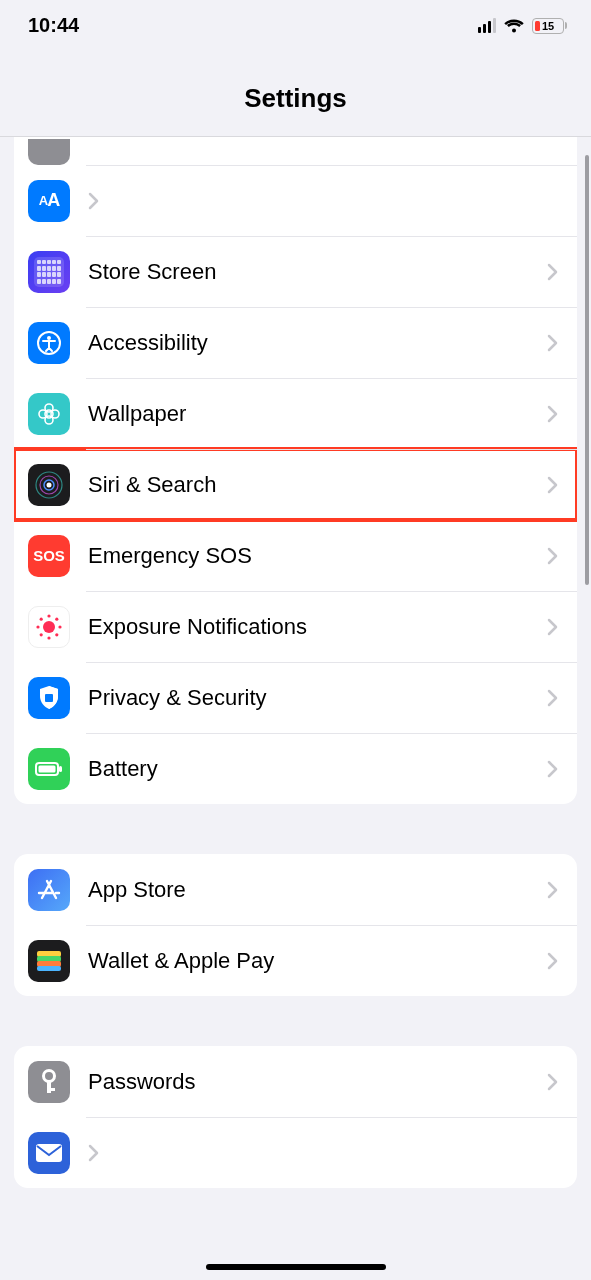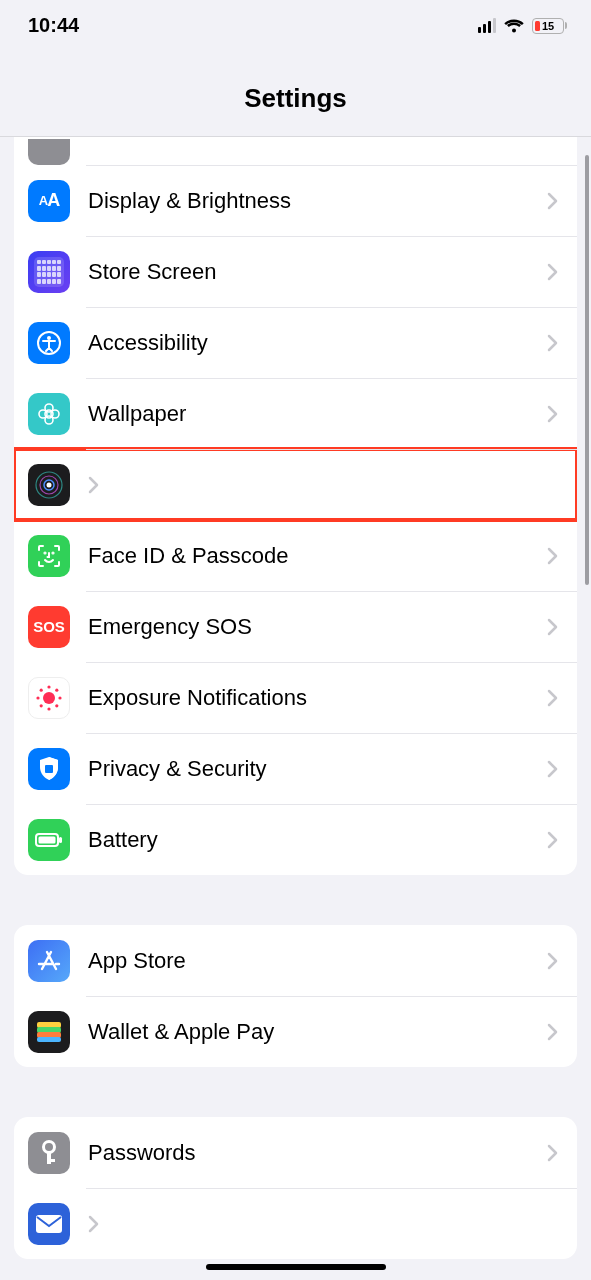--- a/index.html
+++ b/index.html
@@ -189,21 +189,20 @@
       <div class="label"></div>
       <span class="chevron">
           <svg width="12" height="18" viewBox="0 0 12 18">
             <path d="M2 2l7 7-7 7" stroke="#c7c7cc" stroke-width="2.5" fill="none" stroke-linecap="round" stroke-linejoin="round"></path>
           </svg>
         </span>
     </div>
 
     <div class="row">
       <div class="icon ic-blue aa"><small>A</small>A</div>
-      <div class="label">Display &amp; Brightness</div>
       <span class="chevron">
           <svg width="12" height="18" viewBox="0 0 12 18">
             <path d="M2 2l7 7-7 7" stroke="#c7c7cc" stroke-width="2.5" fill="none" stroke-linecap="round" stroke-linejoin="round"></path>
           </svg>
         </span>
     </div>
 
     <div class="row">
       <div class="icon ic-home">
         <div class="grid9">
@@ -275,45 +274,28 @@
 
     <div class="row highlight">
       <div class="icon ic-dark">
         <svg width="34" height="34" viewBox="0 0 34 34">
             <circle cx="17" cy="17" r="13" fill="none" stroke="#3bd1c8" stroke-width="1.2" opacity=".6"></circle>
             <circle cx="17" cy="17" r="9" fill="none" stroke="#d257e8" stroke-width="1.2" opacity=".7"></circle>
             <circle cx="17" cy="17" r="5" fill="none" stroke="#4c8dff" stroke-width="1.5"></circle>
             <circle cx="17" cy="17" r="2.5" fill="#fff"></circle>
           </svg>
       </div>
-      <span class="chevron">
-          <svg width="12" height="18" viewBox="0 0 12 18">
-            <path d="M2 2l7 7-7 7" stroke="#c7c7cc" stroke-width="2.5" fill="none" stroke-linecap="round" stroke-linejoin="round"></path>
-          </svg>
-        </span>
-    </div>
-
-    <div class="row">
-      <div class="icon ic-green">
-        <svg width="30" height="30" viewBox="0 0 30 30">
-            <g fill="none" stroke="#fff" stroke-width="2" stroke-linecap="round">
-              <path d="M5 9V6a1 1 0 011-1h3M25 9V6a1 1 0 00-1-1h-3M5 21v3a1 1 0 001 1h3M25 21v3a1 1 0 01-1 1h-3"></path>
-              <circle cx="11" cy="12" r="0.6" fill="#fff"></circle>
-              <circle cx="19" cy="12" r="0.6" fill="#fff"></circle>
-              <path d="M15 12v4h-1.5M11 19c1 1.2 2.5 2 4 2s3-.8 4-2"></path>
-            </g>
-          </svg>
-      </div>
-      <div class="label">Face ID &amp; Passcode</div>
-      <span class="chevron">
-          <svg width="12" height="18" viewBox="0 0 12 18">
-            <path d="M2 2l7 7-7 7" stroke="#c7c7cc" stroke-width="2.5" fill="none" stroke-linecap="round" stroke-linejoin="round"></path>
-          </svg>
-        </span>
-    </div>
+      <div class="label">Siri &amp; Search</div>
+      <span class="chevron">
+          <svg width="12" height="18" viewBox="0 0 12 18">
+            <path d="M2 2l7 7-7 7" stroke="#c7c7cc" stroke-width="2.5" fill="none" stroke-linecap="round" stroke-linejoin="round"></path>
+          </svg>
+        </span>
+    </div>
+
 
     <div class="row">
       <div class="icon ic-red sos">SOS</div>
       <div class="label">Emergency SOS</div>
       <span class="chevron">
           <svg width="12" height="18" viewBox="0 0 12 18">
             <path d="M2 2l7 7-7 7" stroke="#c7c7cc" stroke-width="2.5" fill="none" stroke-linecap="round" stroke-linejoin="round"></path>
           </svg>
         </span>
     </div>

